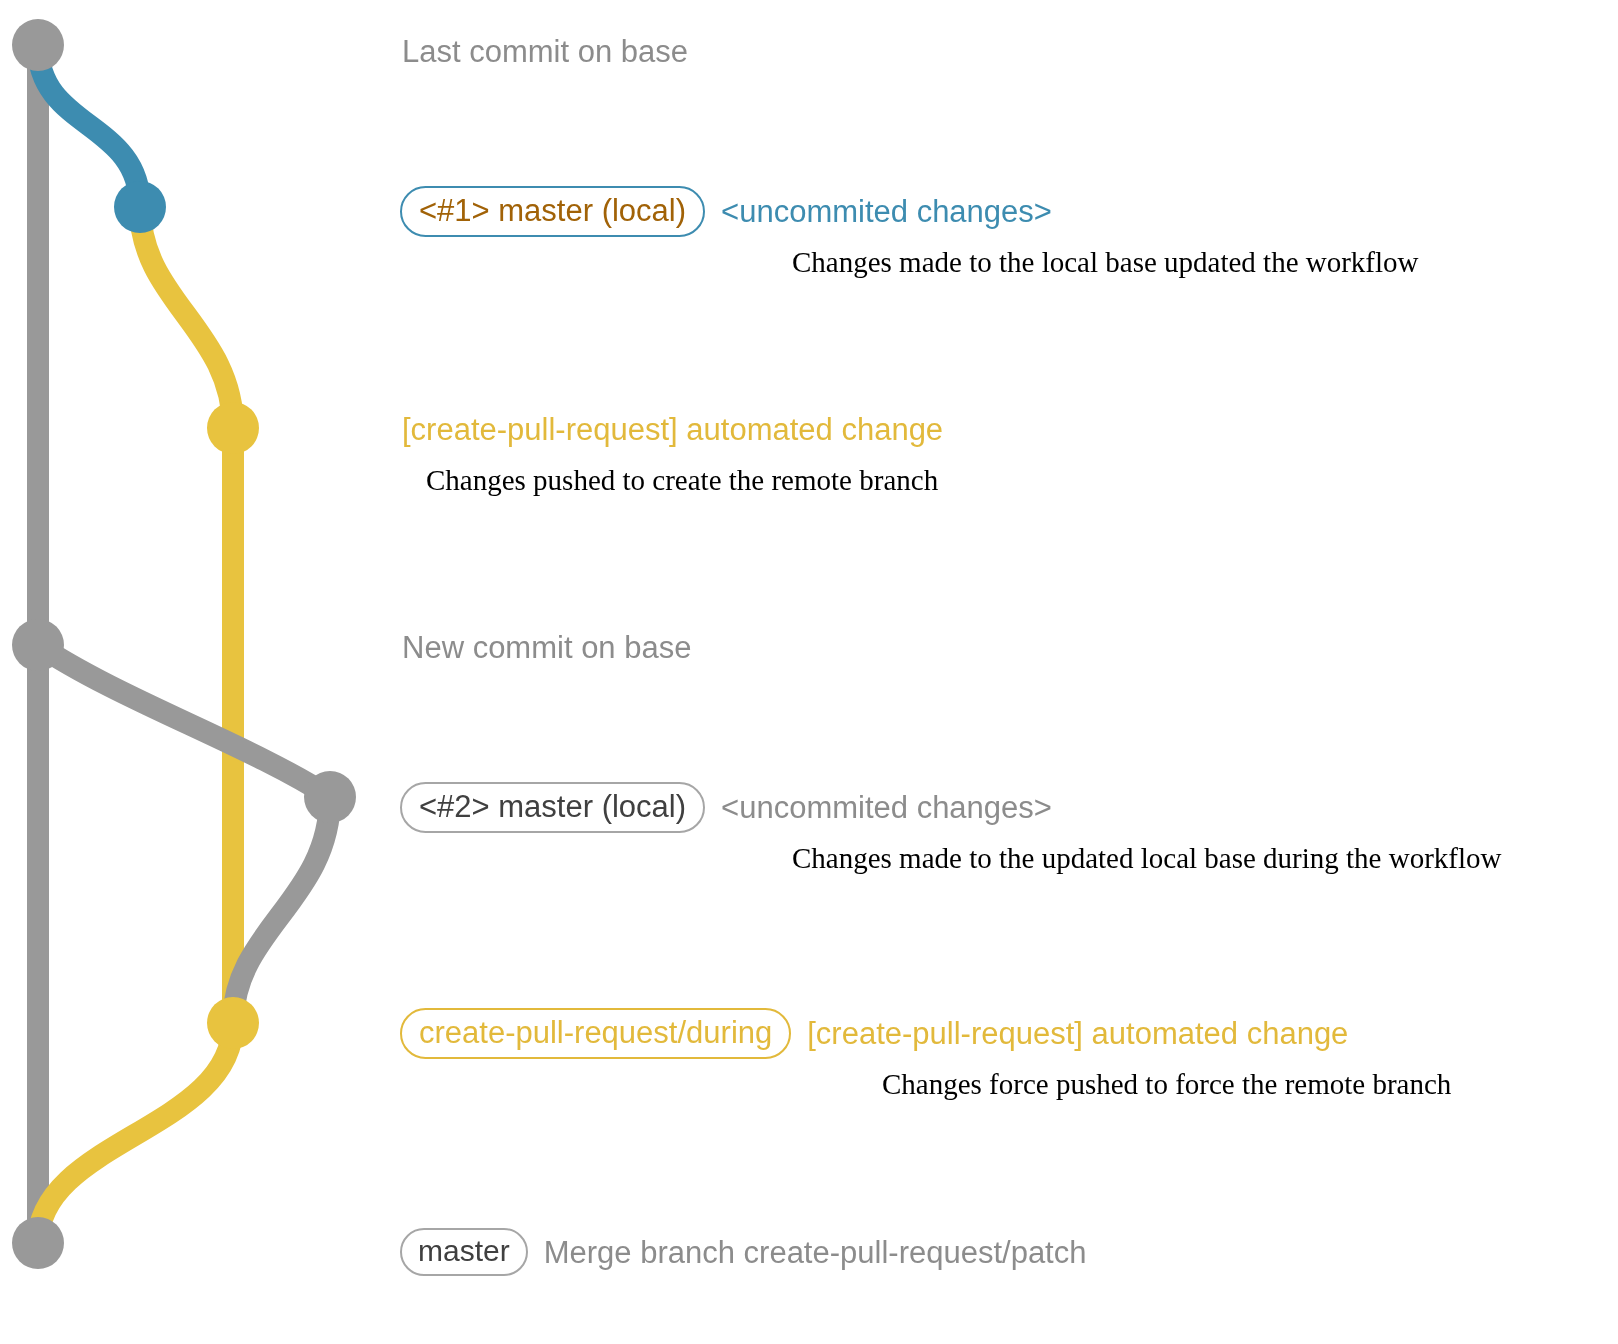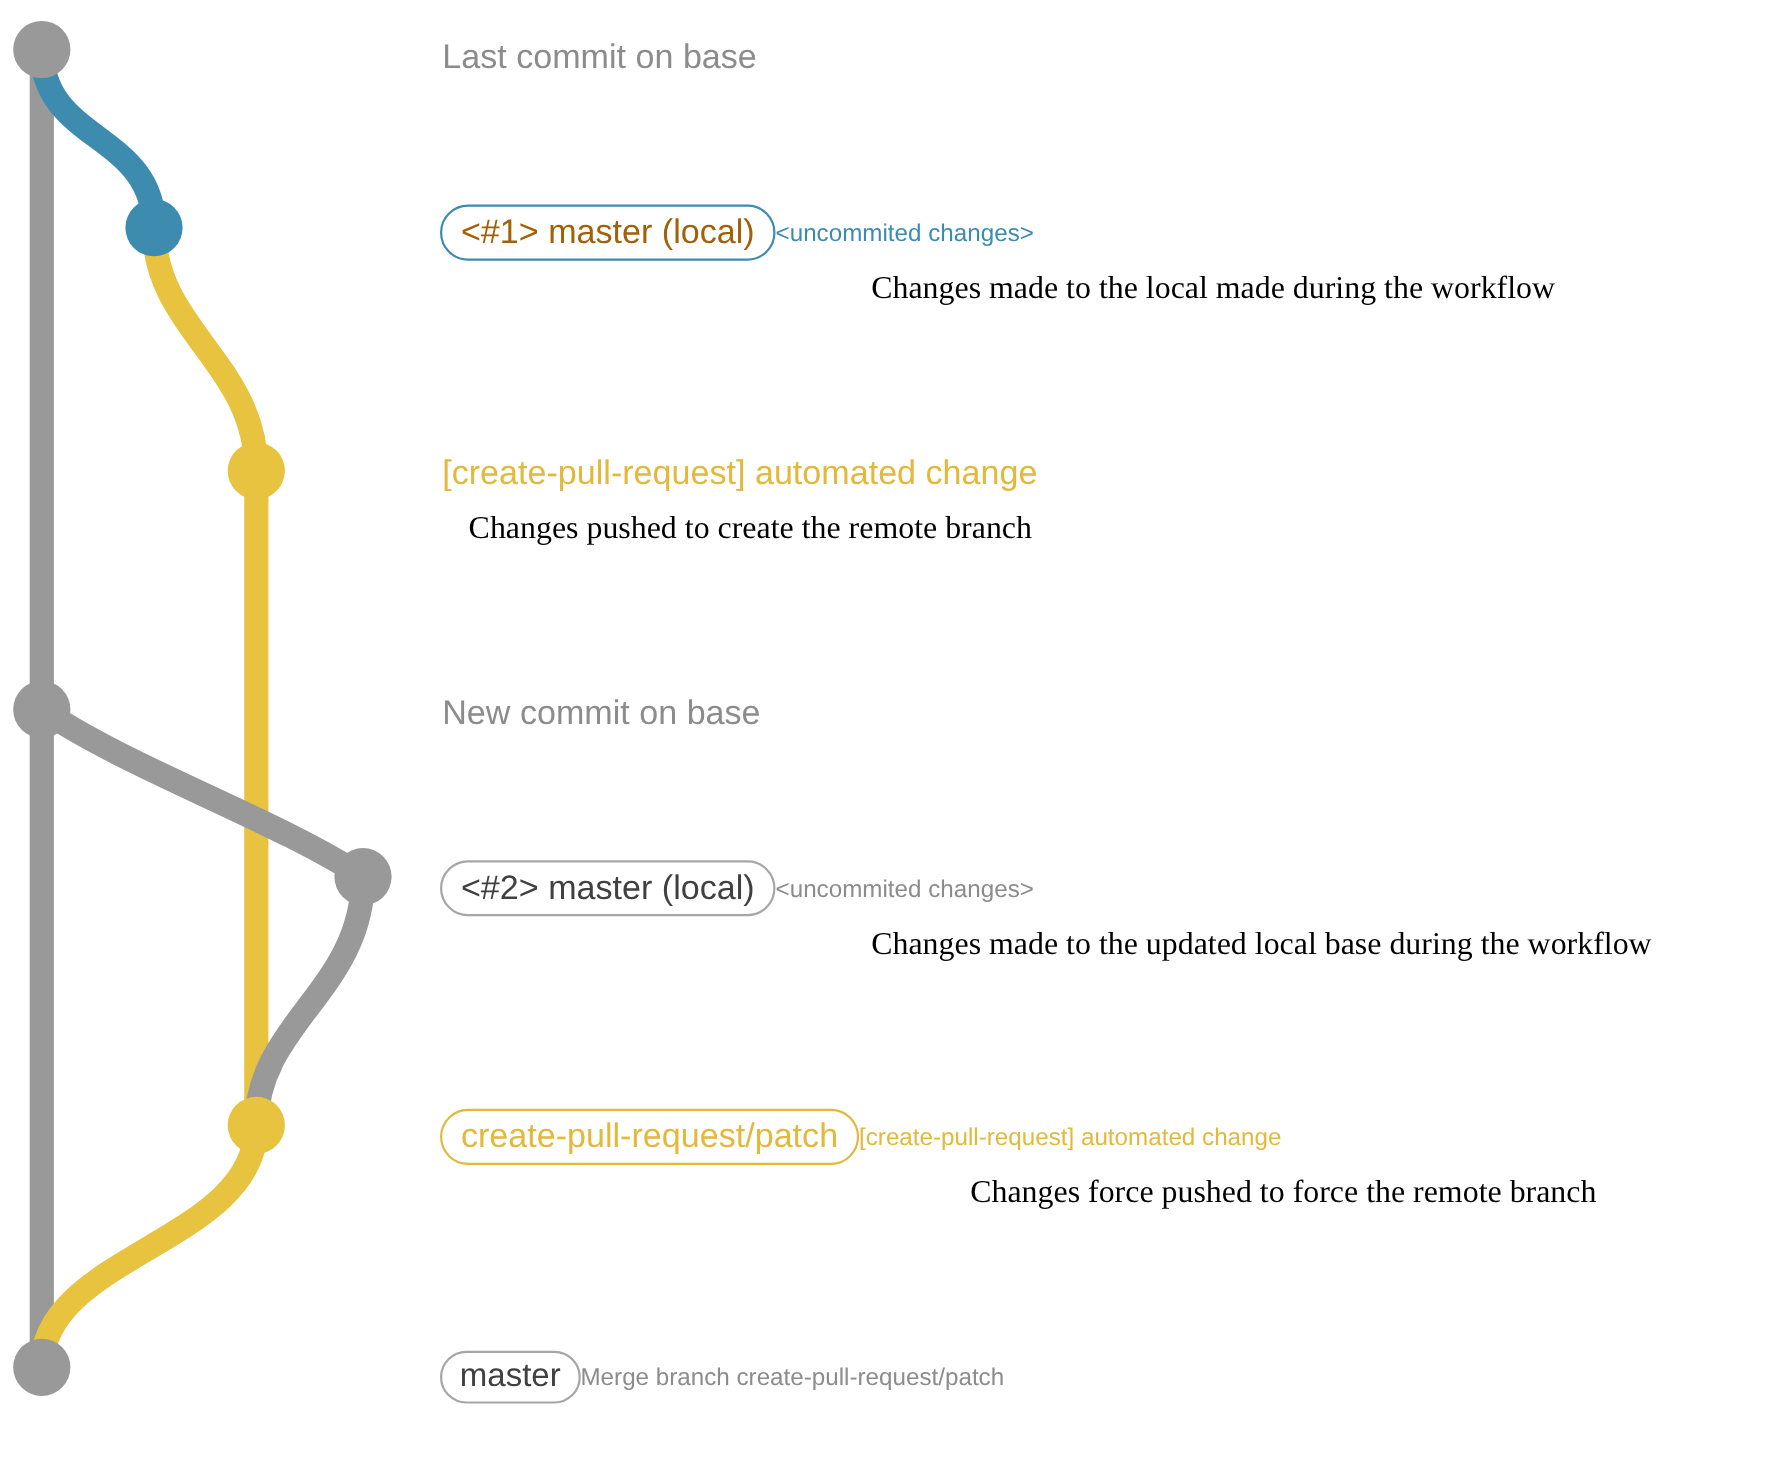--- a/index.html
+++ b/index.html
@@ -55,23 +55,24 @@
     line-height: 1.0;
     color: #8c8c8c;
     background: #ffffff;
     box-sizing: border-box;
   }
   .pill.blue   { border-color: #3d8cb0; color: #a16207; }
   .pill.gold   { border-color: #e2b93b; color: #e2b93b; }
   .pill.grey   { border-color: #a6a6a6; color: #404040; }
 
   .msg {
-    font-size: 22px;
+    font-size: 31px;
     line-height: 1.0;
     white-space: nowrap;
+    padding-left: 16px;
   }
   .msg.blue { color: #3d8cb0; }
   .msg.gold { color: #e2b93b; }
   .msg.grey { color: #8c8c8c; }
 
   .plain-head {
     font-size: 31px;
     color: #8c8c8c;
     white-space: nowrap;
     line-height: 1.0;
@@ -135,21 +136,21 @@
     <div class="ann-head">
       <span class="plain-head">Last commit on base</span>
     </div>
   </div>
 
   <div class="ann-row" id="row-local-1">
     <div class="ann-head">
       <span class="pill blue">&lt;#1&gt; master (local)</span>
       <span class="msg blue">&lt;uncommited changes&gt;</span>
     </div>
-    <div class="ann-desc">Changes made to the local made during the workflow</div>
+    <div class="ann-desc">Changes made to the local base updated the workflow</div>
   </div>
 
   <div class="ann-row" id="row-automated-1">
     <div class="ann-head">
       <span class="plain-head" style="color:#e2b93b">[create-pull-request] automated change</span>
     </div>
     <div class="ann-desc">Changes pushed to create the remote branch</div>
   </div>
 
   <div class="ann-row" id="row-new-commit">
@@ -161,21 +162,21 @@
   <div class="ann-row" id="row-local-2">
     <div class="ann-head">
       <span class="pill grey">&lt;#2&gt; master (local)</span>
       <span class="msg grey">&lt;uncommited changes&gt;</span>
     </div>
     <div class="ann-desc">Changes made to the updated local base during the workflow</div>
   </div>
 
   <div class="ann-row" id="row-automated-2">
     <div class="ann-head">
-      <span class="pill gold">create-pull-request/patch</span>
+      <span class="pill gold">create-pull-request/during</span>
       <span class="msg gold">[create-pull-request] automated change</span>
     </div>
     <div class="ann-desc">Changes force pushed to force the remote branch</div>
   </div>
 
   <div class="ann-row" id="row-merge">
     <div class="ann-head">
       <span class="pill grey">master</span>
       <span class="msg grey">Merge branch create-pull-request/patch</span>
     </div>

